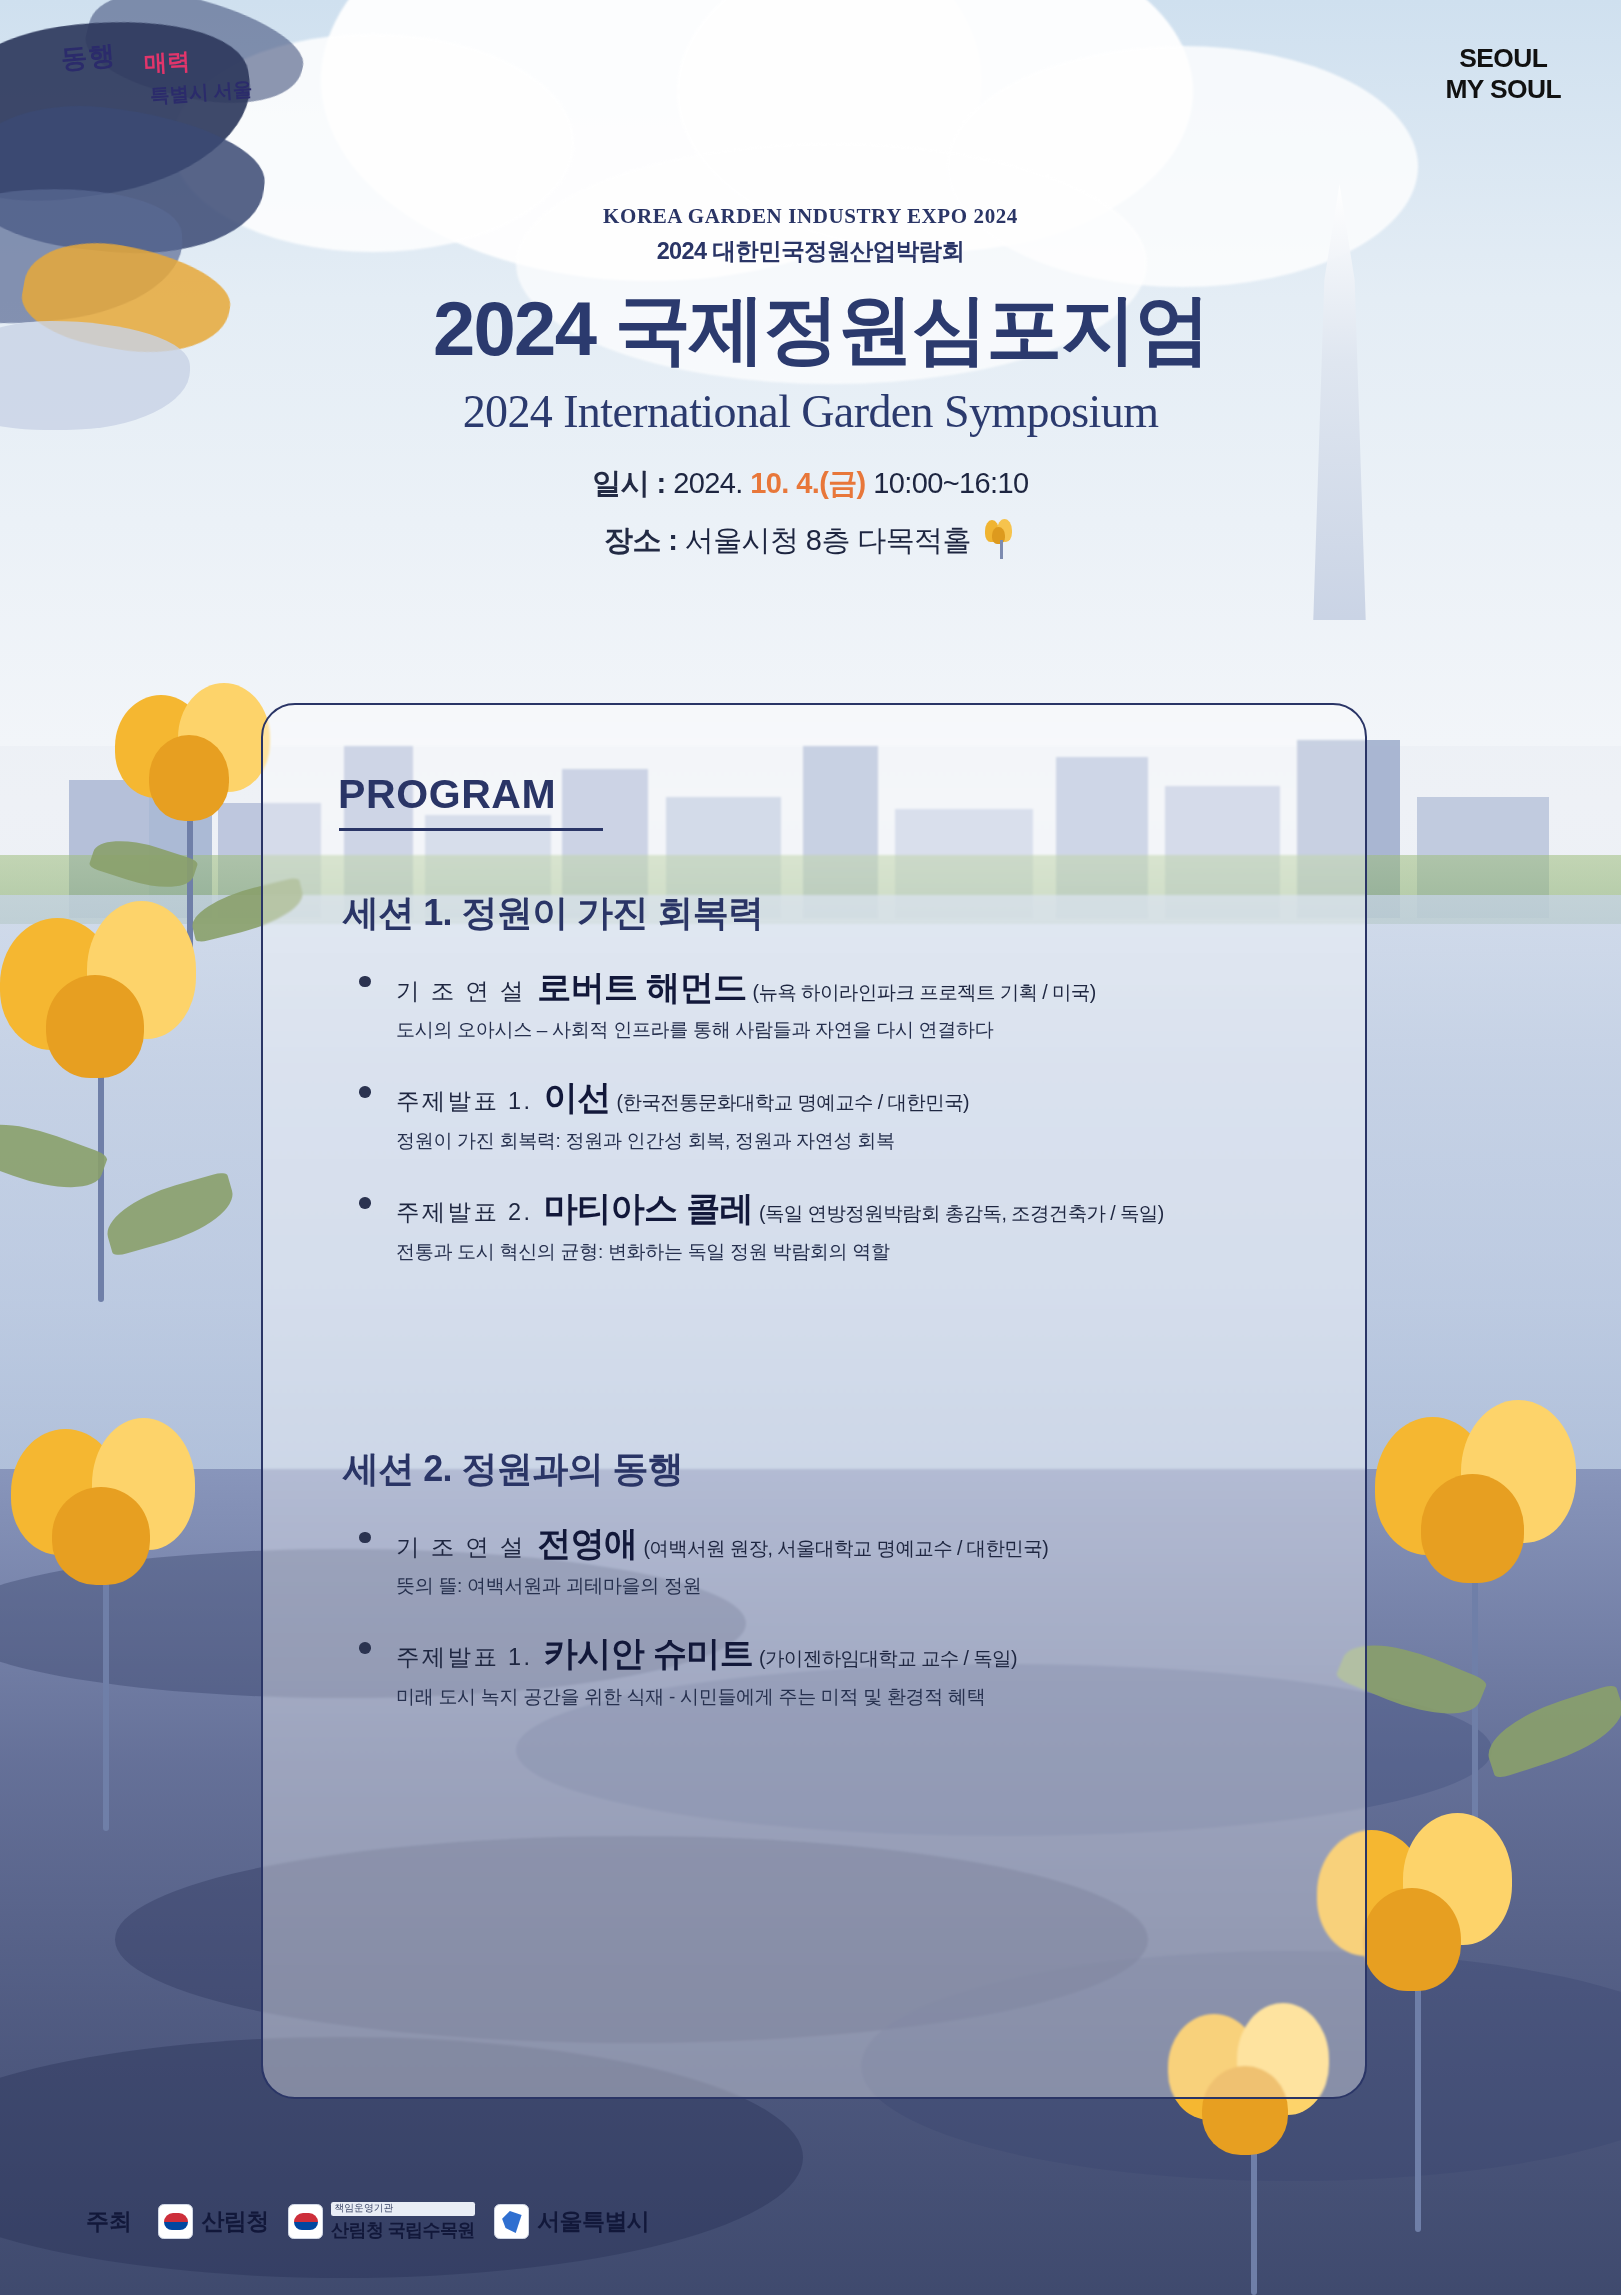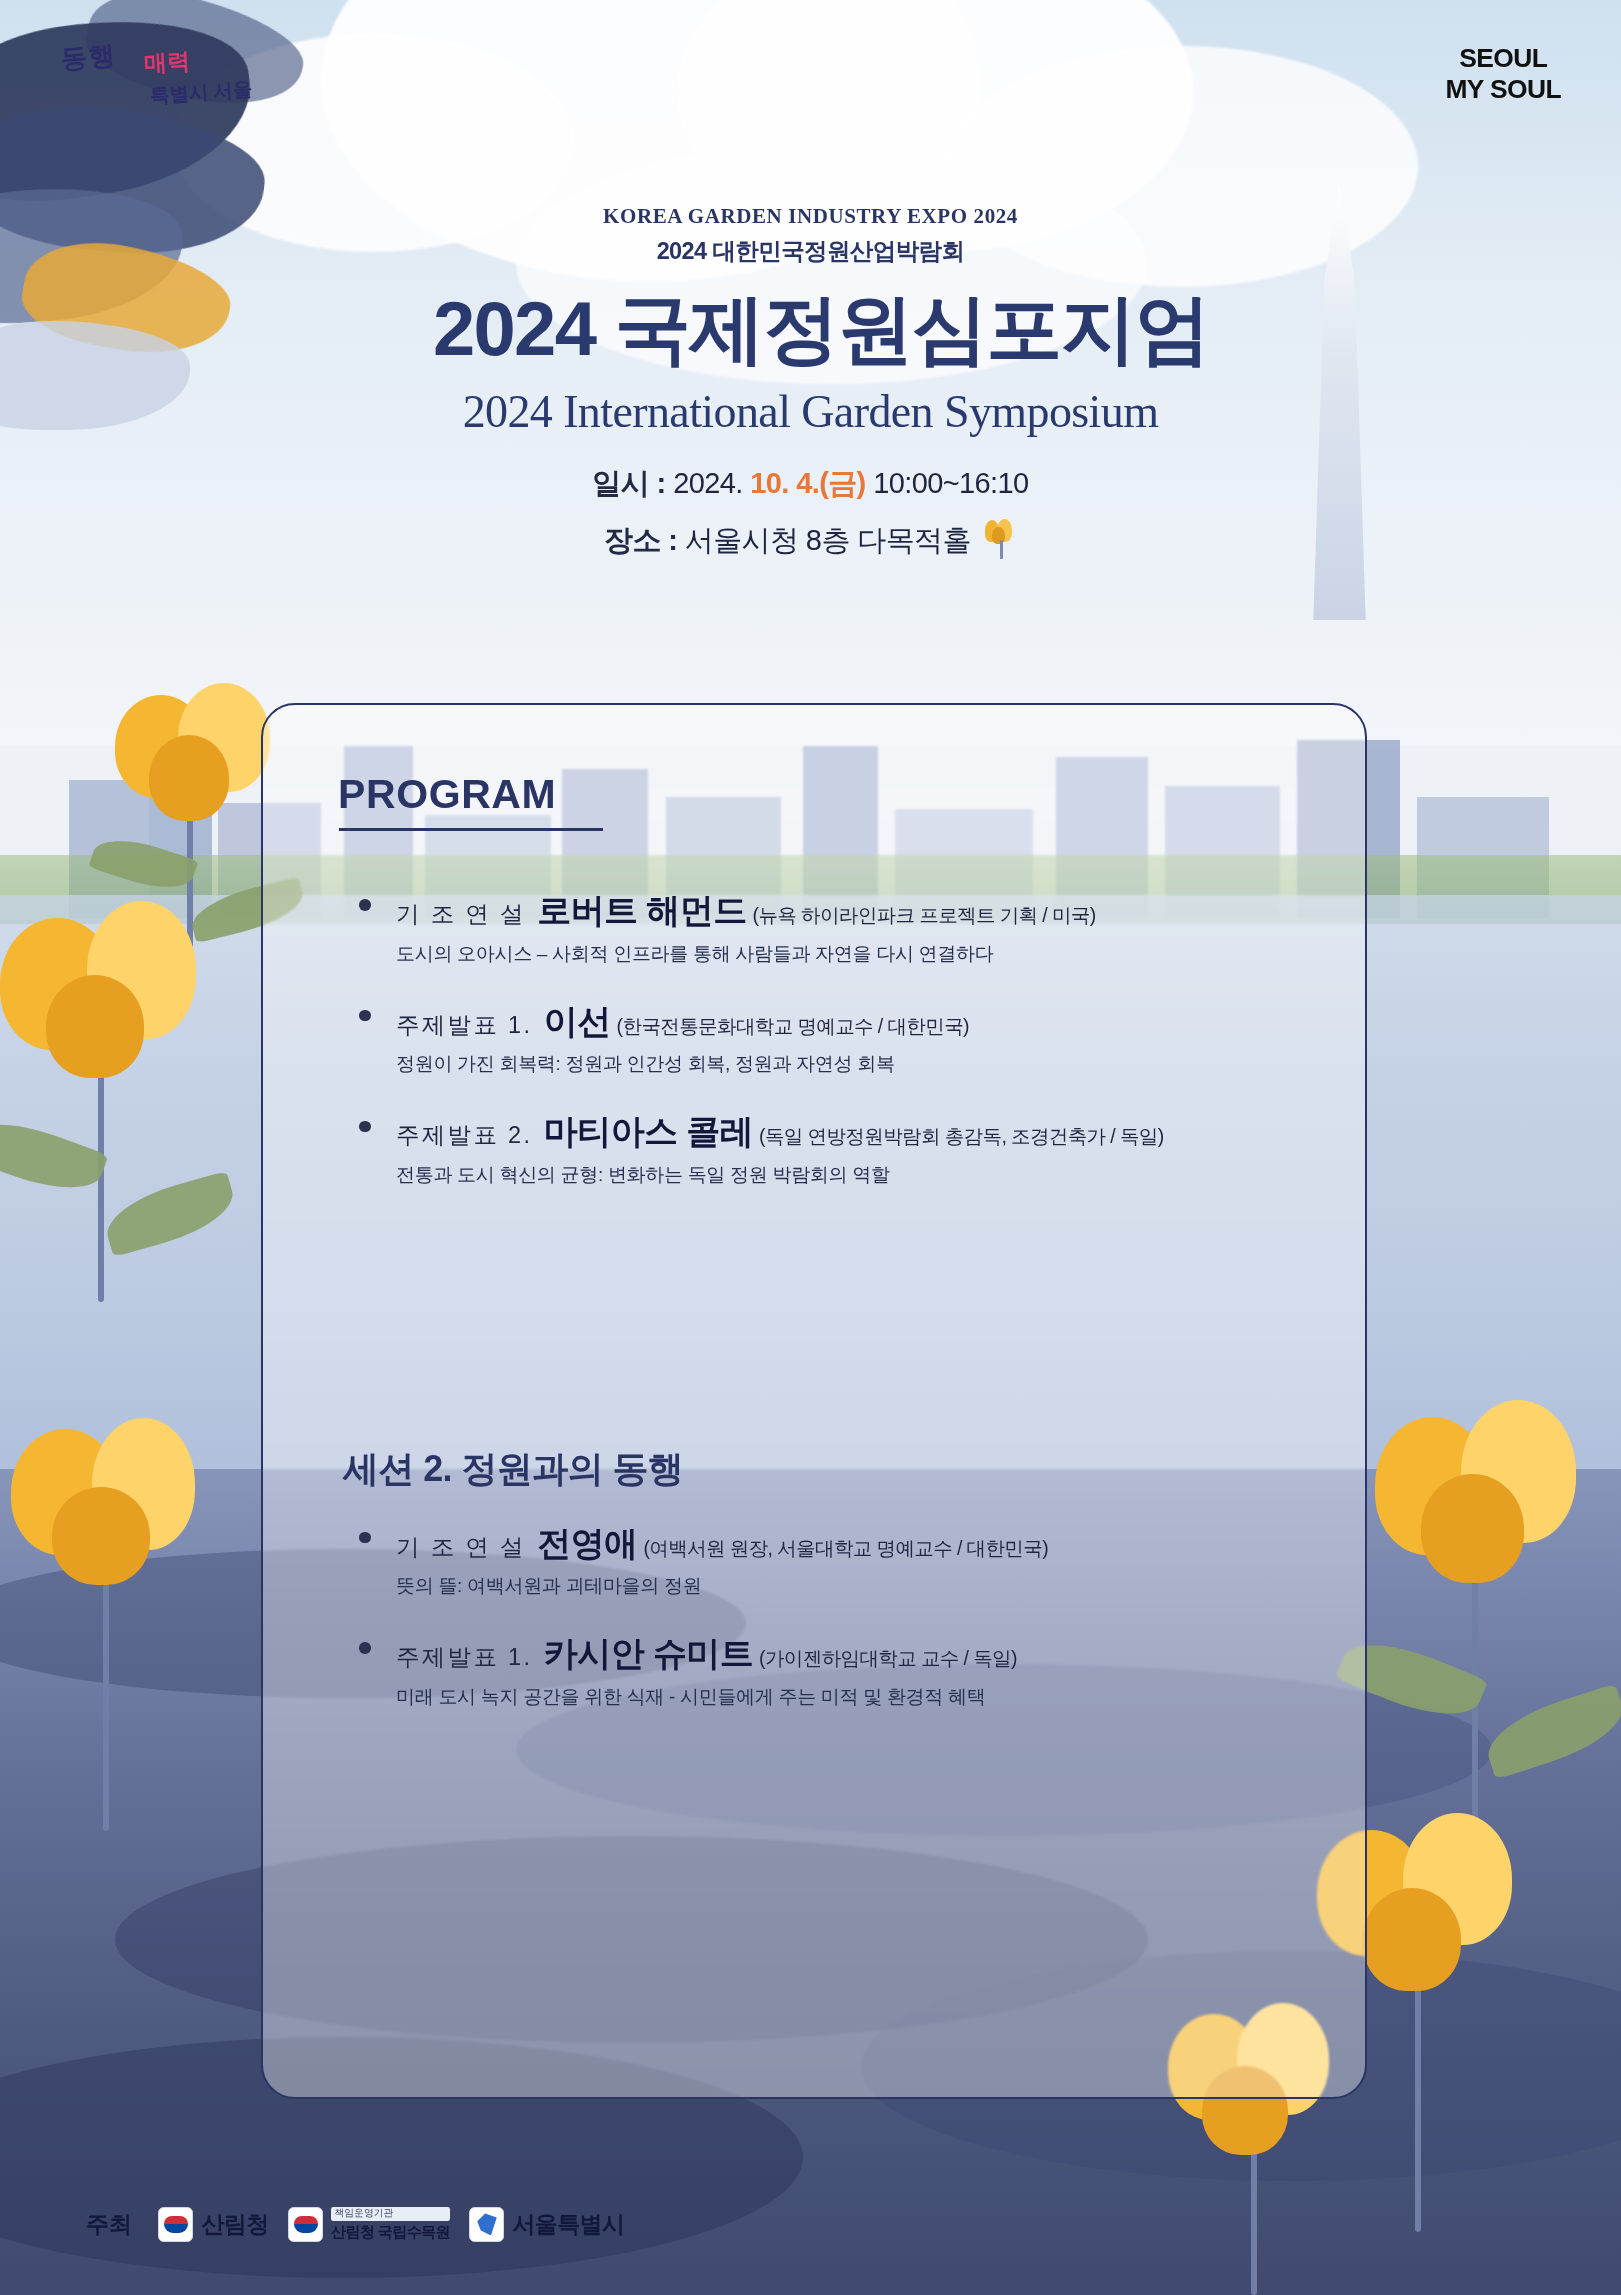--- a/index.html
+++ b/index.html
@@ -190,21 +190,21 @@
     position:relative;overflow:hidden;
   }
   .org-mark .taeg-r{position:absolute;left:4.6px;top:8px;width:24px;height:8.6px;background:#cd2e3a;border-radius:11.5px 11.5px 0 0;}
   .org-mark .taeg-b{position:absolute;left:4.6px;top:16.6px;width:24px;height:8.6px;background:#0047a0;border-radius:0 0 11.5px 11.5px;}
   .org-mark.seoul{background:#ffffff;}
   .org-mark.seoul .sm{
     position:absolute;left:6.9px;top:5.7px;width:19.5px;height:22px;background:#2f6fd0;
     clip-path:polygon(0 35%,40% 0,100% 18%,70% 100%,18% 78%);
   }
   .org-name{font-size:23px;font-weight:bold;color:#12183a;letter-spacing:-0.6px;}
-  .org-name.small{font-size:15px;}
+  .org-name.small{font-size:18px;}
   .org-sub{font-size:9.8px;color:#3a4466;display:block;background:#e9edf5;border-radius:2.3px;padding:0.6px 3.4px;margin-bottom:2.3px;}
 </style>
 </head>
 <body>
 
 <div class="poster">
 
   <div class="sky"></div>
   <div class="cloud c1"></div>
   <div class="cloud c2"></div>
@@ -322,20 +322,21 @@
         <span class="s"></span>
       </span>
     </div>
   </div>
 
   <div class="card">
     <div class="card-title">PROGRAM</div>
     <div class="card-title-rule"></div>
 
     <div class="session" style="top:184px;">
+      <div class="session-title">세션 1. 정원이 가진 회복력</div>
 
       <div class="item">
         <span class="bullet"></span>
         <div class="line1">
           <span class="role">기 조 연 설</span>
           <span class="name">로버트 해먼드</span>
           <span class="affil">(뉴욕 하이라인파크 프로젝트 기획 / 미국)</span>
         </div>
         <div class="line2">도시의 오아시스 – 사회적 인프라를 통해 사람들과 자연을 다시 연결하다</div>
       </div>

